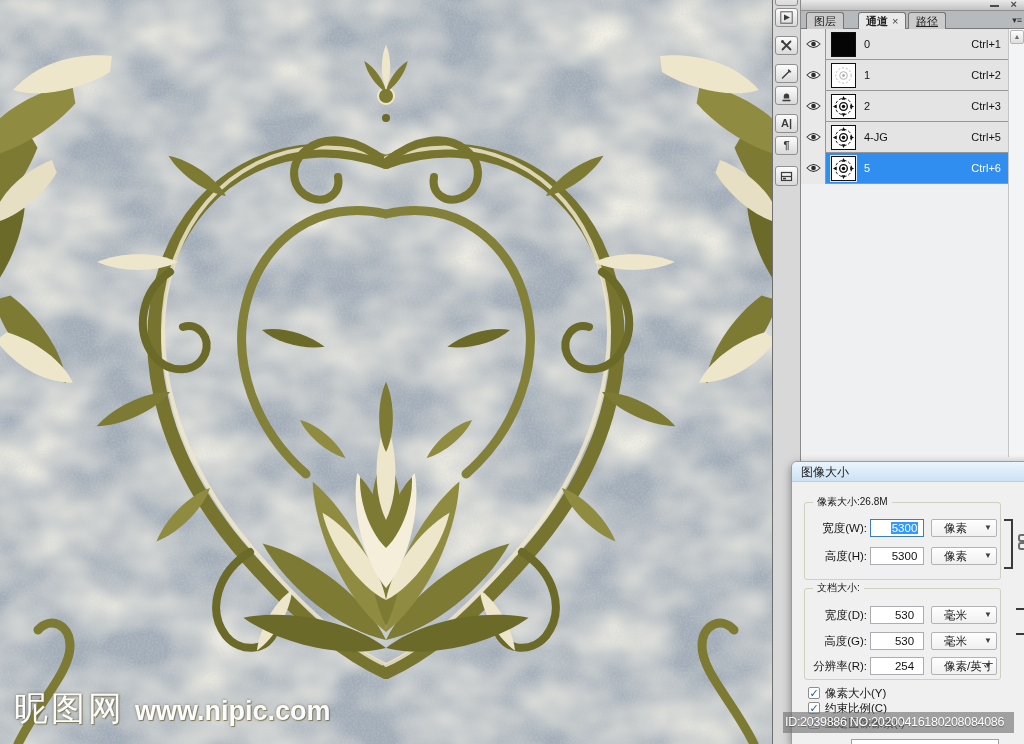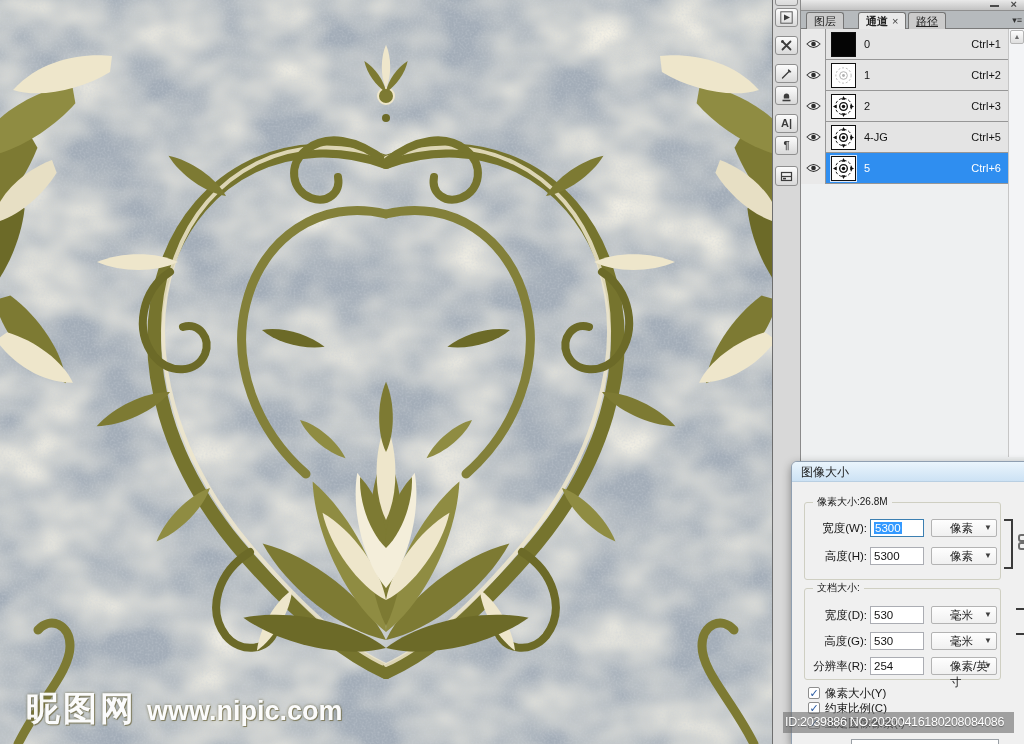--- a/index.html
+++ b/index.html
@@ -7,22 +7,22 @@
   body { font-family:"Liberation Sans","DejaVu Sans",sans-serif; background:#d4d0c8; }
   .screen { position:relative; width:1024px; height:744px; overflow:hidden; background:#d4d0c8; }
 
   
   .canvas { position:absolute; left:0; top:0; width:772px; height:744px; overflow:hidden; }
   .canvas svg { display:block; width:772px; height:744px; }
 
   
   .nipic { position:absolute; left:14px; top:686px; z-index:4; display:flex; align-items:baseline; gap:10px;
            color:#fff; opacity:.95; pointer-events:none; }
-  .nipic .logo { font-size:34px; font-weight:bold; letter-spacing:3px;
-                 text-shadow:0 0 3px rgba(110,105,70,.9),1px 1px 0 rgba(120,115,80,.8);margin-left:12px; }
+  .nipic .logo { font-size:34px; font-weight:normal; letter-spacing:3px;
+                 text-shadow:0 0 3px rgba(110,105,70,.9),1px 1px 0 rgba(120,115,80,.8); }
   .nipic .url  { font-size:27px; font-weight:bold;
                  text-shadow:0 0 3px rgba(110,105,70,.9),1px 1px 0 rgba(120,115,80,.8); }
 
   
   .dock { position:absolute; left:772px; top:0; width:28px; height:744px; z-index:3;
           background:#d8d8d8; border-left:1px solid #6e6e6e; }
   .dock-btn { position:absolute; left:2px; width:23px; height:19px; background:linear-gradient(#fcfcfc,#d9d9d9);
               border:1px solid #8f8f8f; border-radius:3px; display:flex; align-items:center; justify-content:center;
               color:#3c3c3c; }
   .dock-btn svg { display:block; }
@@ -71,25 +71,25 @@
   .dlg-title { height:20px; border-radius:5px 5px 0 0; background:linear-gradient(#eaf5fd,#cde2f4);
                border-bottom:1px solid #b9cfe2; font-size:12px; color:#1c1c1c; line-height:20px; padding-left:9px; }
   .groupbox { position:absolute; left:12px; width:197px; border:1px solid #cfcfc2; border-radius:3px; }
   .grp-pixel { top:40px; height:78px; }
   .grp-doc   { top:126px; height:92px; }
   .grp-label { position:absolute; top:-8px; left:8px; background:#f0f0f0; padding:0 4px;
                font-size:10px; color:#161616; white-space:nowrap; }
   .frow { position:absolute; left:0; width:100%; height:18px; }
   .flabel { position:absolute; left:2px; width:60px; text-align:right; font-size:11.5px; color:#161616; line-height:18px; white-space:nowrap; }
   .finput { position:absolute; left:65px; width:54px; height:18px; background:#fff; border:1px solid #abadb3;
-            font-size:11.5px; color:#111; line-height:16px; padding-left:3px; }
+            font-size:11.5px; color:#111; line-height:16px; padding-left:15px;text-align:center; }
   .finput.focus { border-color:#3c7fb1; }
   .finput .sel { background:#3399ff; color:#fff; padding:0 1px; }
   .fcombo { position:absolute; left:126px; width:66px; height:18px; background:linear-gradient(#fefefe,#f0f0f0);
-            border:1px solid #b3b3b3; border-radius:2px; font-size:11.5px; color:#161616; line-height:16px; padding-left:18px; }
+            border:1px solid #b3b3b3; border-radius:2px; font-size:11.5px; color:#161616; line-height:16px; padding-left:12px; }
   .fcombo .arr { position:absolute; right:4px; top:0; font-size:8px; color:#3f3f3f; line-height:16px; }
   .bracket { position:absolute; left:212px; top:57px; width:9px; height:50px;
              border-top:2px solid #3a3a3a; border-right:2px solid #3a3a3a; border-bottom:2px solid #3a3a3a; }
   .chain-icon { position:absolute; left:226px; top:72px; width:14px; height:18px; }
   .chain-icon span { position:absolute; left:0; width:9px; height:8px; border:2px solid #6d6d6d; border-radius:3px; }
   .chain-icon span:nth-child(2){ top:8px; }
   .stub { position:absolute; left:224px; width:9px; height:2px; background:#3a3a3a; }
   .checkrow { position:absolute; left:16px; height:14px; display:flex; align-items:center; }
   .checkbox { width:12px; height:12px; background:#fff; border:1px solid #8e8e8e; border-radius:2px;
               font-size:11px; line-height:11px; color:#2456a0; font-weight:bold; text-align:center; flex:none; }

